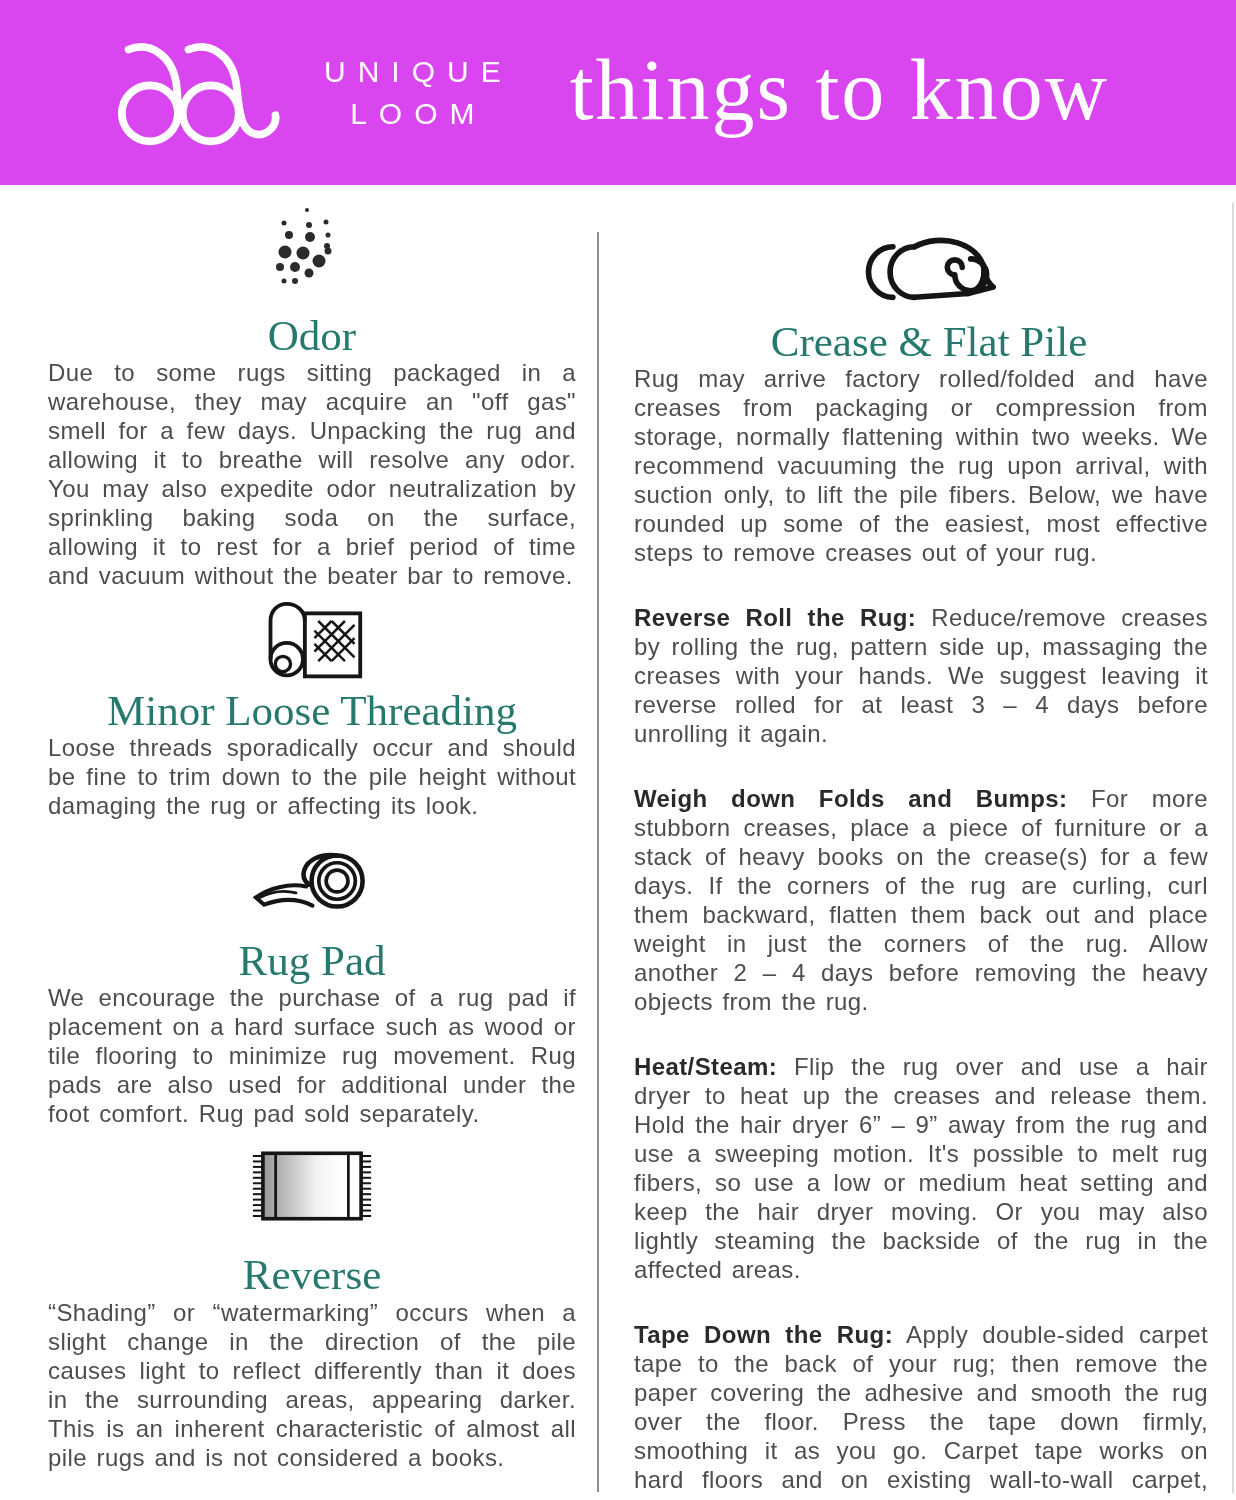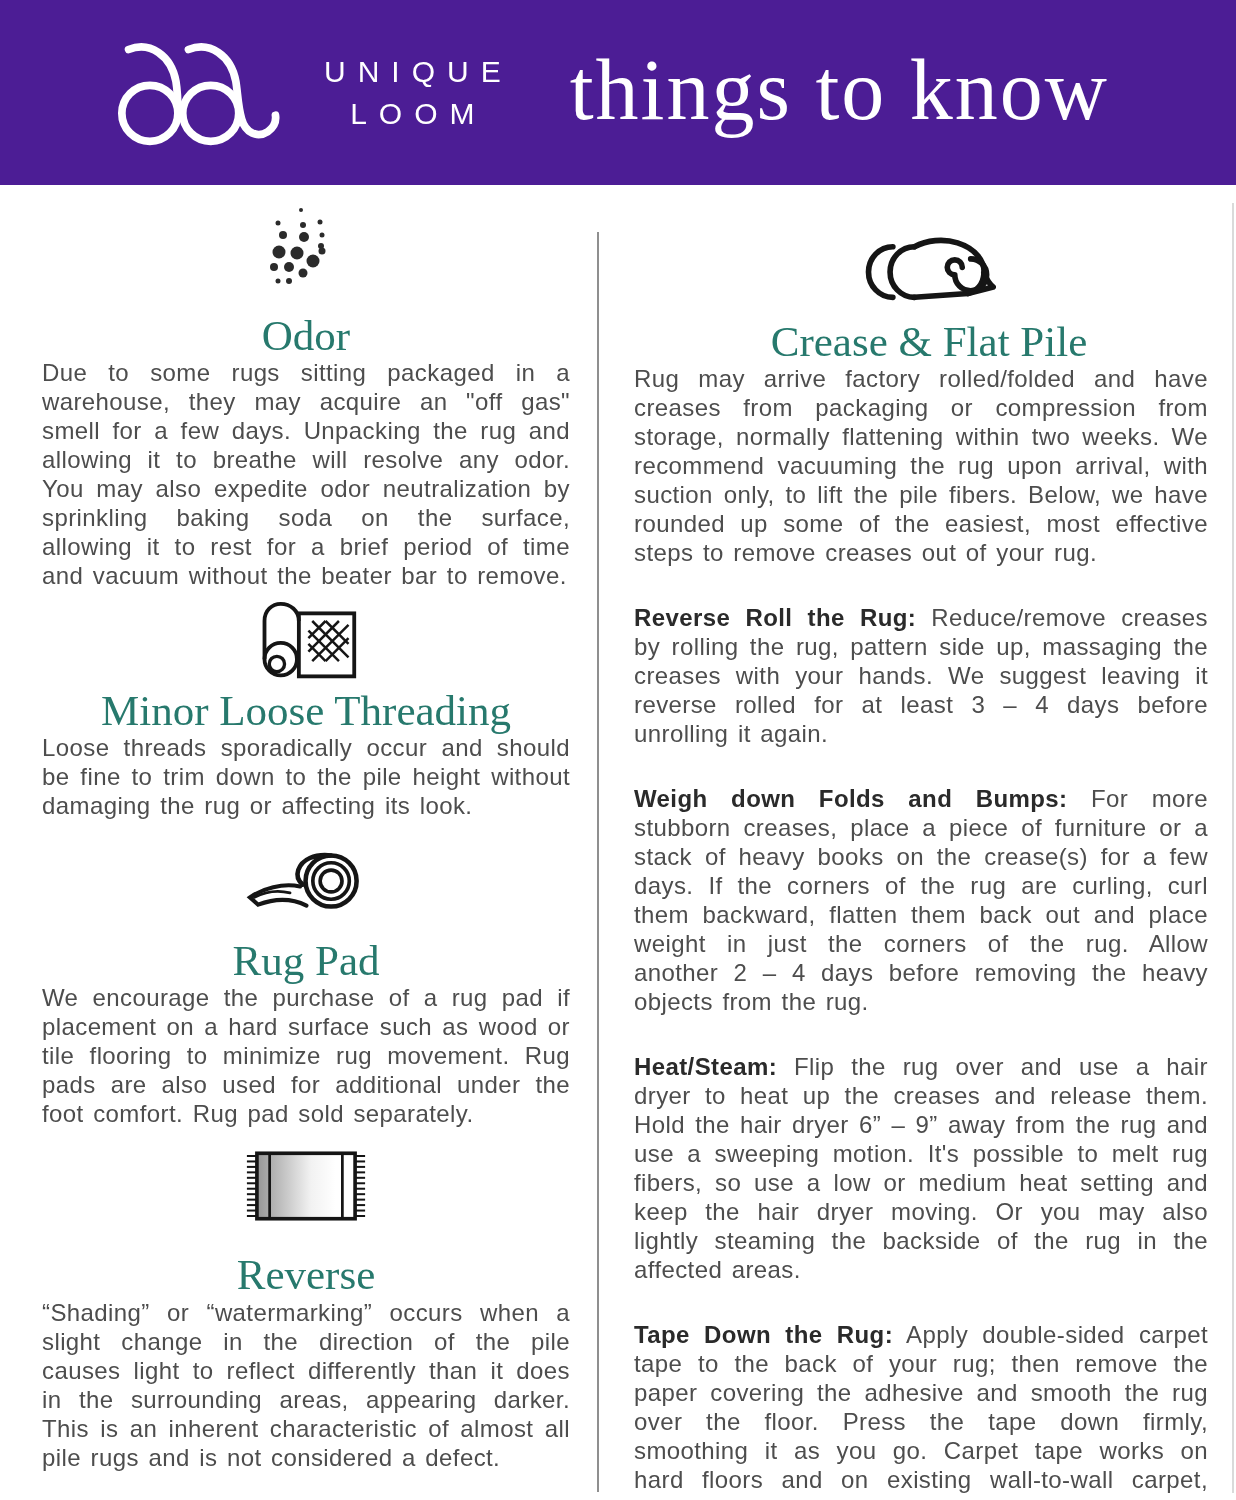--- a/index.html
+++ b/index.html
@@ -1,36 +1,36 @@
 <!DOCTYPE html>
 <html><head>
 <meta charset="utf-8">
 <style>
   html,body{margin:0;padding:0;}
   body{width:1236px;height:1500px;background:#ffffff;overflow:hidden;
        font-family:"Liberation Sans",sans-serif;}
   .page{position:relative;width:1236px;height:1500px;background:#fff;}
 
   
-  .masthead{height:185px;background:#4c1d95;display:flex;align-items:center;}
+  .masthead{height:185px;background:#d946ef;display:flex;align-items:center;}
   .brand{margin-left:110px;display:flex;align-items:center;gap:28px;}
   .brand svg{width:186px;height:114px;display:block;}
   .brand-text{color:#fff;display:flex;flex-direction:column;align-items:center;
               font-size:30px;font-weight:400;letter-spacing:12px;line-height:1.4;}
   .page-title{flex:1;text-align:center;margin:0 70px 6px 0;color:#fff;
               font-family:"Liberation Serif",serif;font-weight:400;
               font-size:86px;letter-spacing:2px;}
 
   
   main{position:relative;height:1315px;}
   .divider{position:absolute;left:597px;top:47px;width:2px;height:1260px;background:#8f8f8f;}
   .edge-line{position:absolute;right:2px;top:18px;width:2px;height:1290px;background:#dadada;}
 
   .col{position:absolute;top:0;display:flex;flex-direction:column;align-items:center;}
-  .col-left{left:42px;width:528px;}
+  .col-left{left:48px;width:528px;}
   .col-right{left:634px;width:574px;}
 
   h2{font-family:"Liberation Serif",serif;font-weight:400;color:#27796d;
      font-size:43px;line-height:1.05;margin:0;text-align:center;}
   p.body{margin:0;width:100%;font-size:24px;line-height:29px;color:#4d4d4d;
          text-align:justify;letter-spacing:0.4px;word-spacing:2.5px;}
   b.lead{color:#2a2a2a;font-weight:700;}
 
   .icon{display:block;}
   
@@ -159,21 +159,21 @@
           <path d="M121,54H131"></path>
             <path d="M121,60H131"></path>
             <path d="M121,66H131"></path>
             <path d="M121,72H131"></path>
         </g>
         <rect x="12" y="3" width="108" height="72" fill="url(#shadeGrad)" stroke="#151515" stroke-width="4"></rect>
         <path d="M26,3V75" stroke="#151515" stroke-width="3"></path>
         <path d="M106,3V75" stroke="#151515" stroke-width="3"></path>
       </svg>
       <h2 class="h-shade">Reverse</h2>
-      <p class="body b-shade">“Shading” or “watermarking” occurs when a slight change in the direction of the pile causes light to reflect differently than it does in the surrounding areas, appearing darker. This is an inherent characteristic of almost all pile rugs and is not considered a defect.</p>
+      <p class="body b-shade">“Shading” or “watermarking” occurs when a slight change in the direction of the pile causes light to reflect differently than it does in the surrounding areas, appearing darker. This is an inherent characteristic of almost all pile rugs and is not considered a books.</p>
 
     </section>
 
     <section class="col col-right">
 
       <svg class="icon i-crease" width="150" height="78" viewBox="0 0 160 82" fill="none" stroke="#151515" stroke-width="6" stroke-linecap="round" stroke-linejoin="round">
         <path d="M 50,14 A 26,27 0 1 0 50,68"></path>
         <path d="M 73,14 A 26,27 0 1 0 73,68"></path>
         <path d="M 73,14 C 86,7 104,5 119,10 C 138,16 149,30 147,44 C 146,54 140,61 130,64 L 73,68"></path>
         <path d="M 147,42 C 150,49 153,54 157,57 L 130,64"></path>

